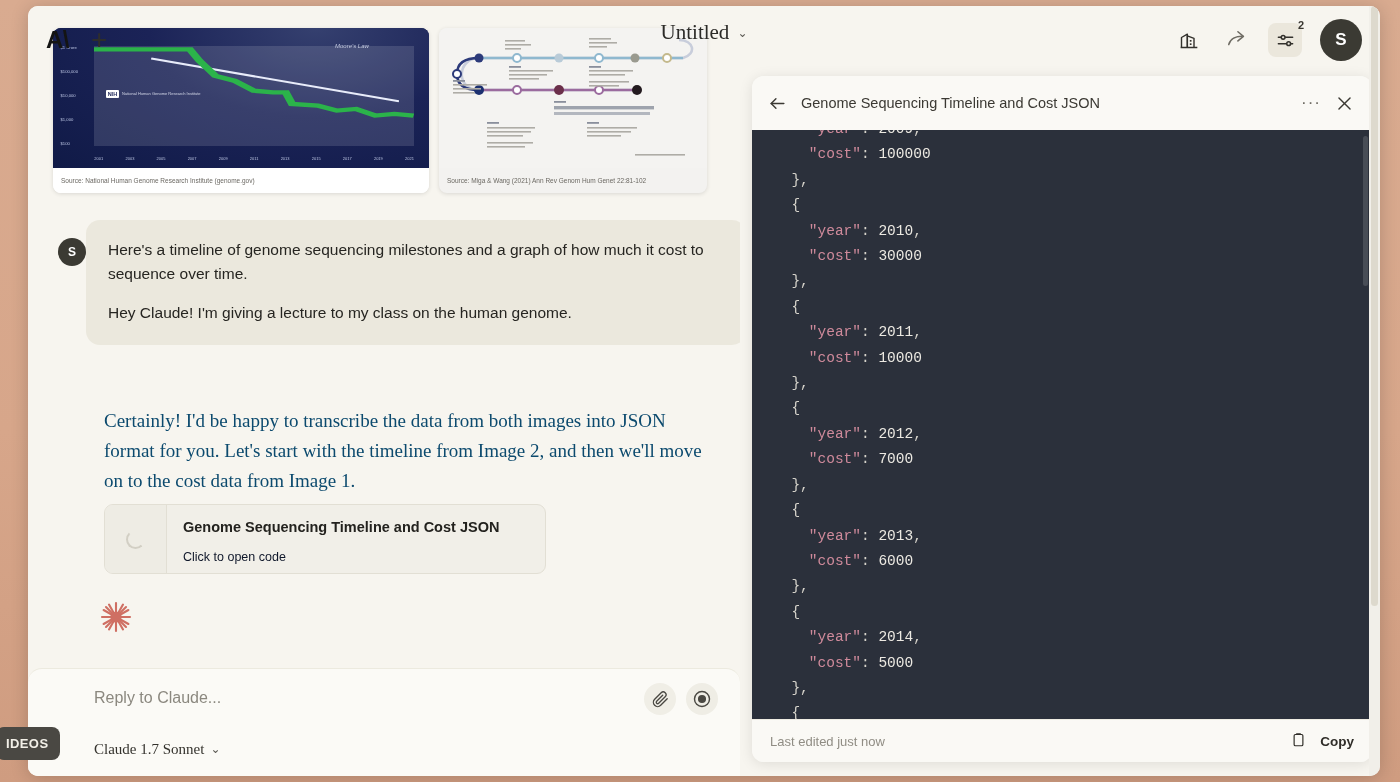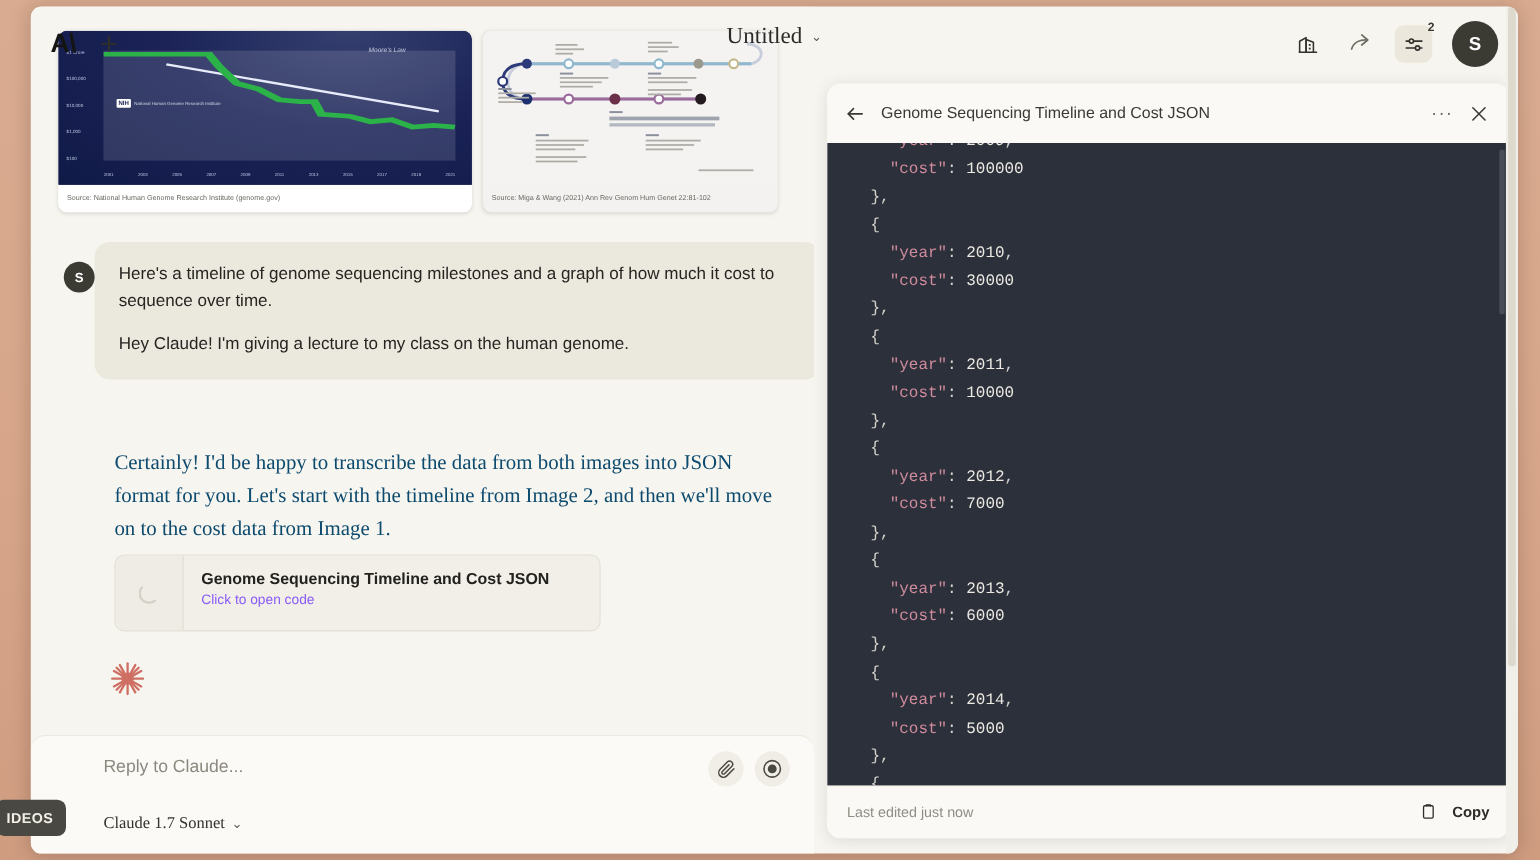--- a/index.html
+++ b/index.html
@@ -192,21 +192,21 @@
     width: 62px; display:flex; align-items:center; justify-content:center;
     border-right: 1px solid #e2dfd4;
     background: #eeece4;
   }
   .spinner {
     width: 19px; height: 19px; border-radius: 50%;
     border: 2px solid #d2cfc4; border-top-color: transparent; border-right-color: transparent;
   }
   .artifact .txt { padding: 14px 0 0 16px; }
   .artifact .t1 { font-size: 14.5px; font-weight: 700; color: #23221e; }
-  .artifact .t2 { font-size: 12.5px; color: #8b5cf6; margin-top: 3px; }
+  .artifact .t2 { font-size: 12.5px; color: #0f172a; margin-top: 15px; }
 
   
   .sparkle { position: absolute; left: 71px; top: 594px; width:34px; height:34px; }
 
   
   #composer {
     position: absolute; left: 0; bottom: 0;
     width: 712px; height: 108px;
     background: #fbfaf6;
     border-top: 1px solid #eceadf;
@@ -278,21 +278,21 @@
     white-space: pre;
   }
   .tok-key { color: #cf8a9b; }
   .tok-num { color: #ece9e2; }
   .tok-punct { color: #d6d3cb; }
   .cp-scroll {
     position:absolute; right:4px; top:6px; width:5px; height:150px;
     background: rgba(255,255,255,.14); border-radius: 3px;
   }
   .cp-footer {
-    height: 48px; flex:none;
+    height: 43px; flex:none;
     display:flex; align-items:center; padding: 4px 18px;
     background:#faf9f5; border-top:1px solid #efece3;
   }
   .cp-footer .edited { font-size: 13px; color: #908d84; }
   .cp-copy {
     margin-left:auto; display:flex; align-items:center; gap:14px;
     font-size: 13.5px; font-weight:600; color:#2f2d28; cursor:pointer;
   }
 
   

